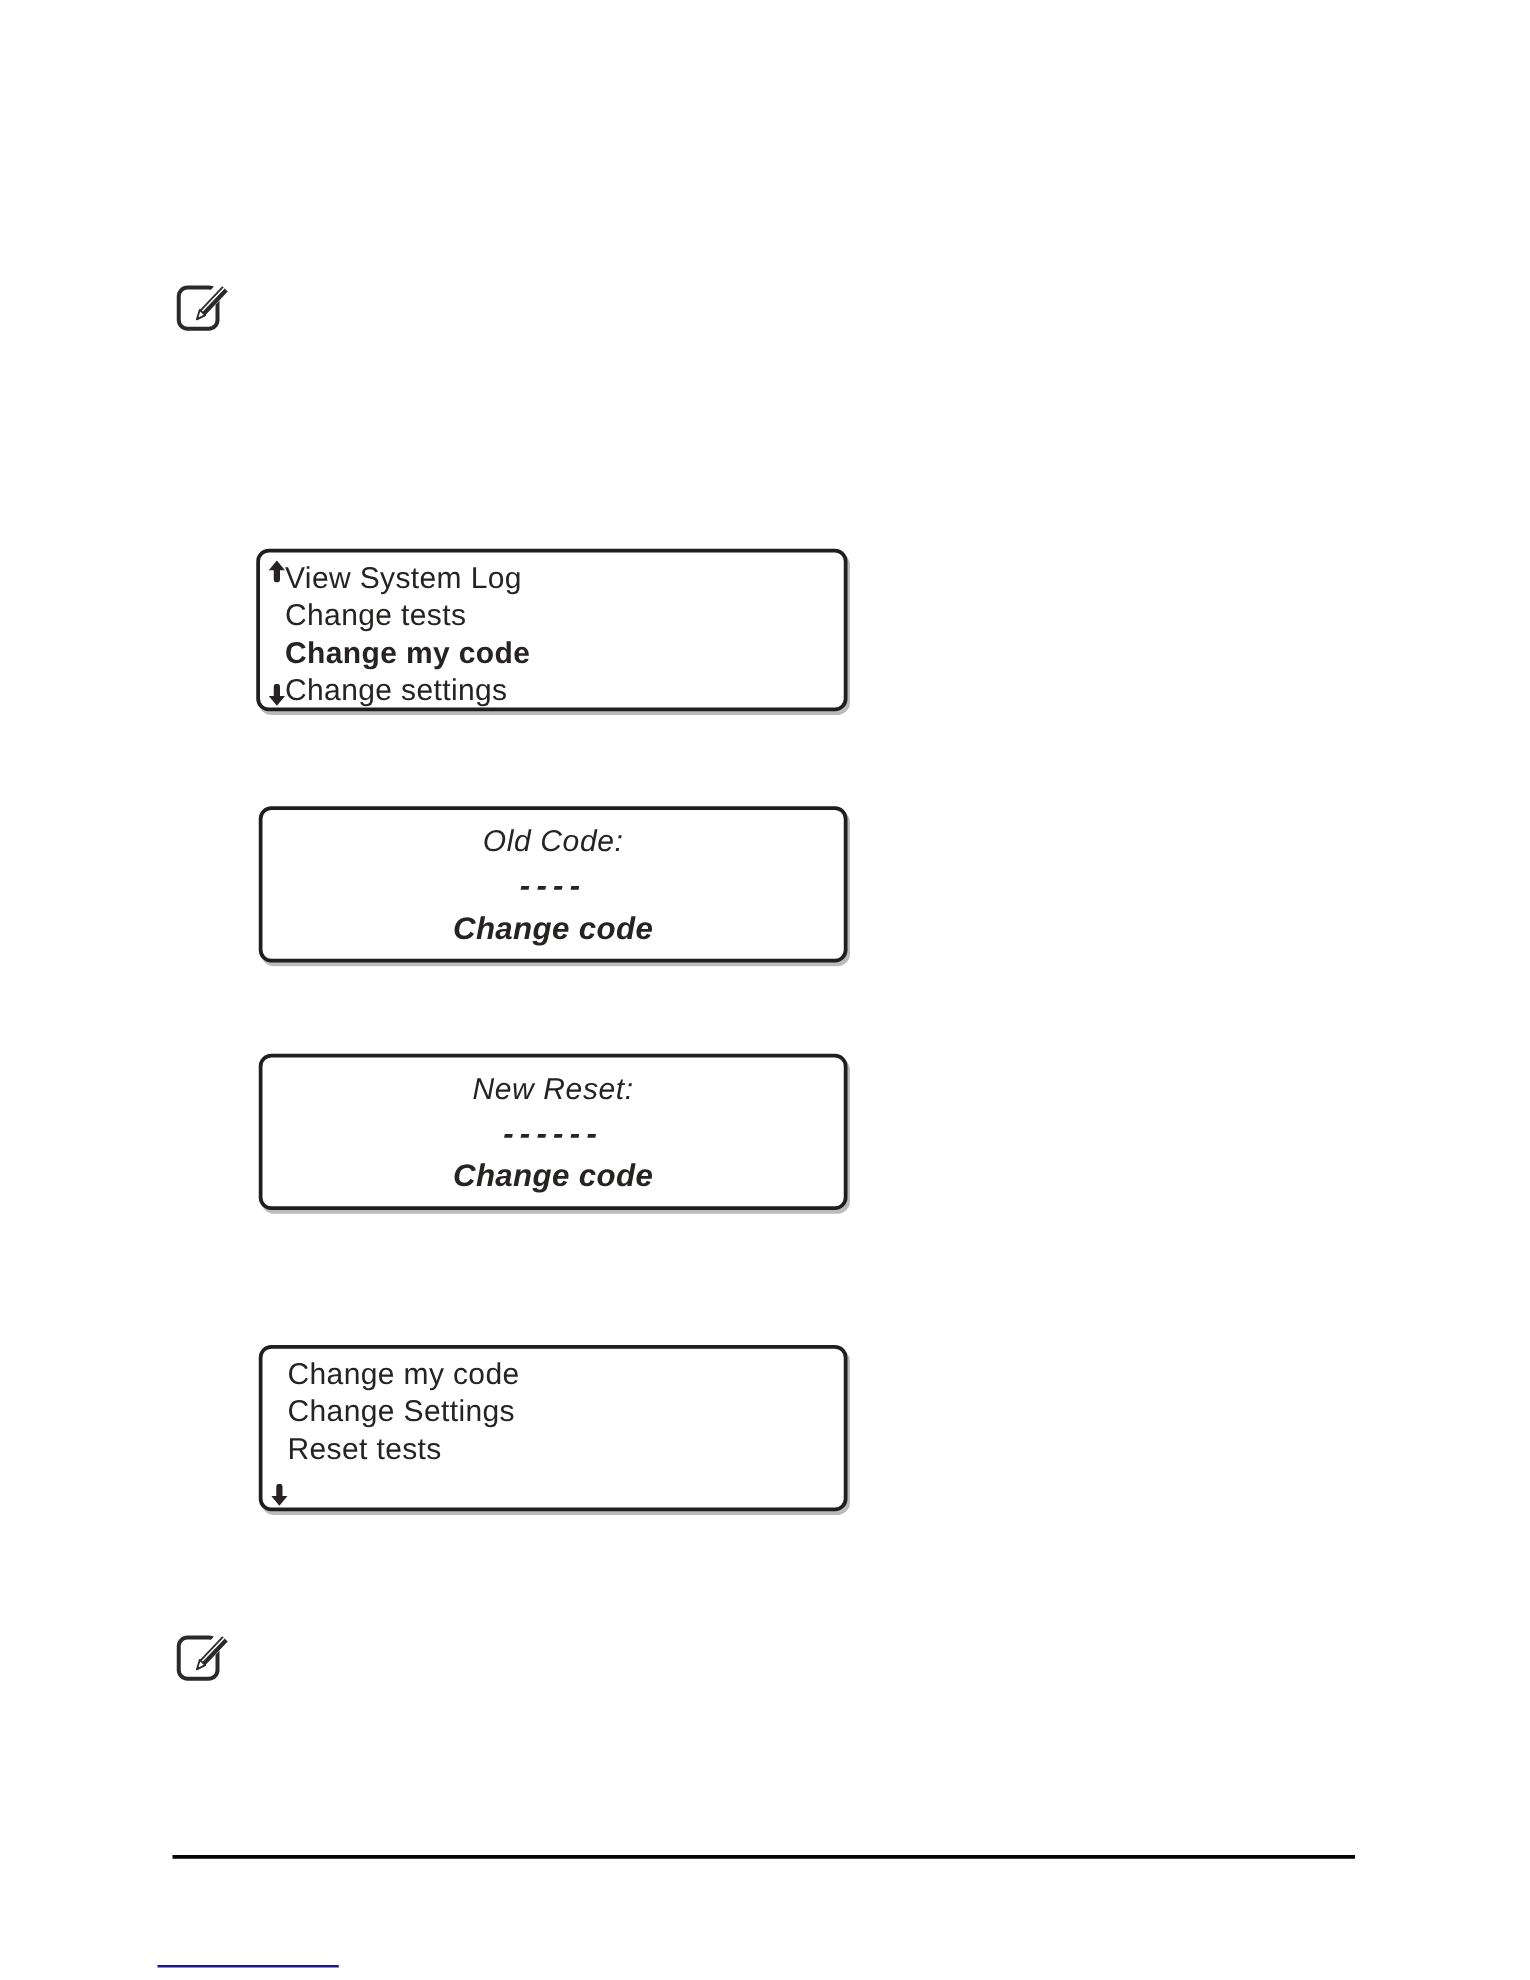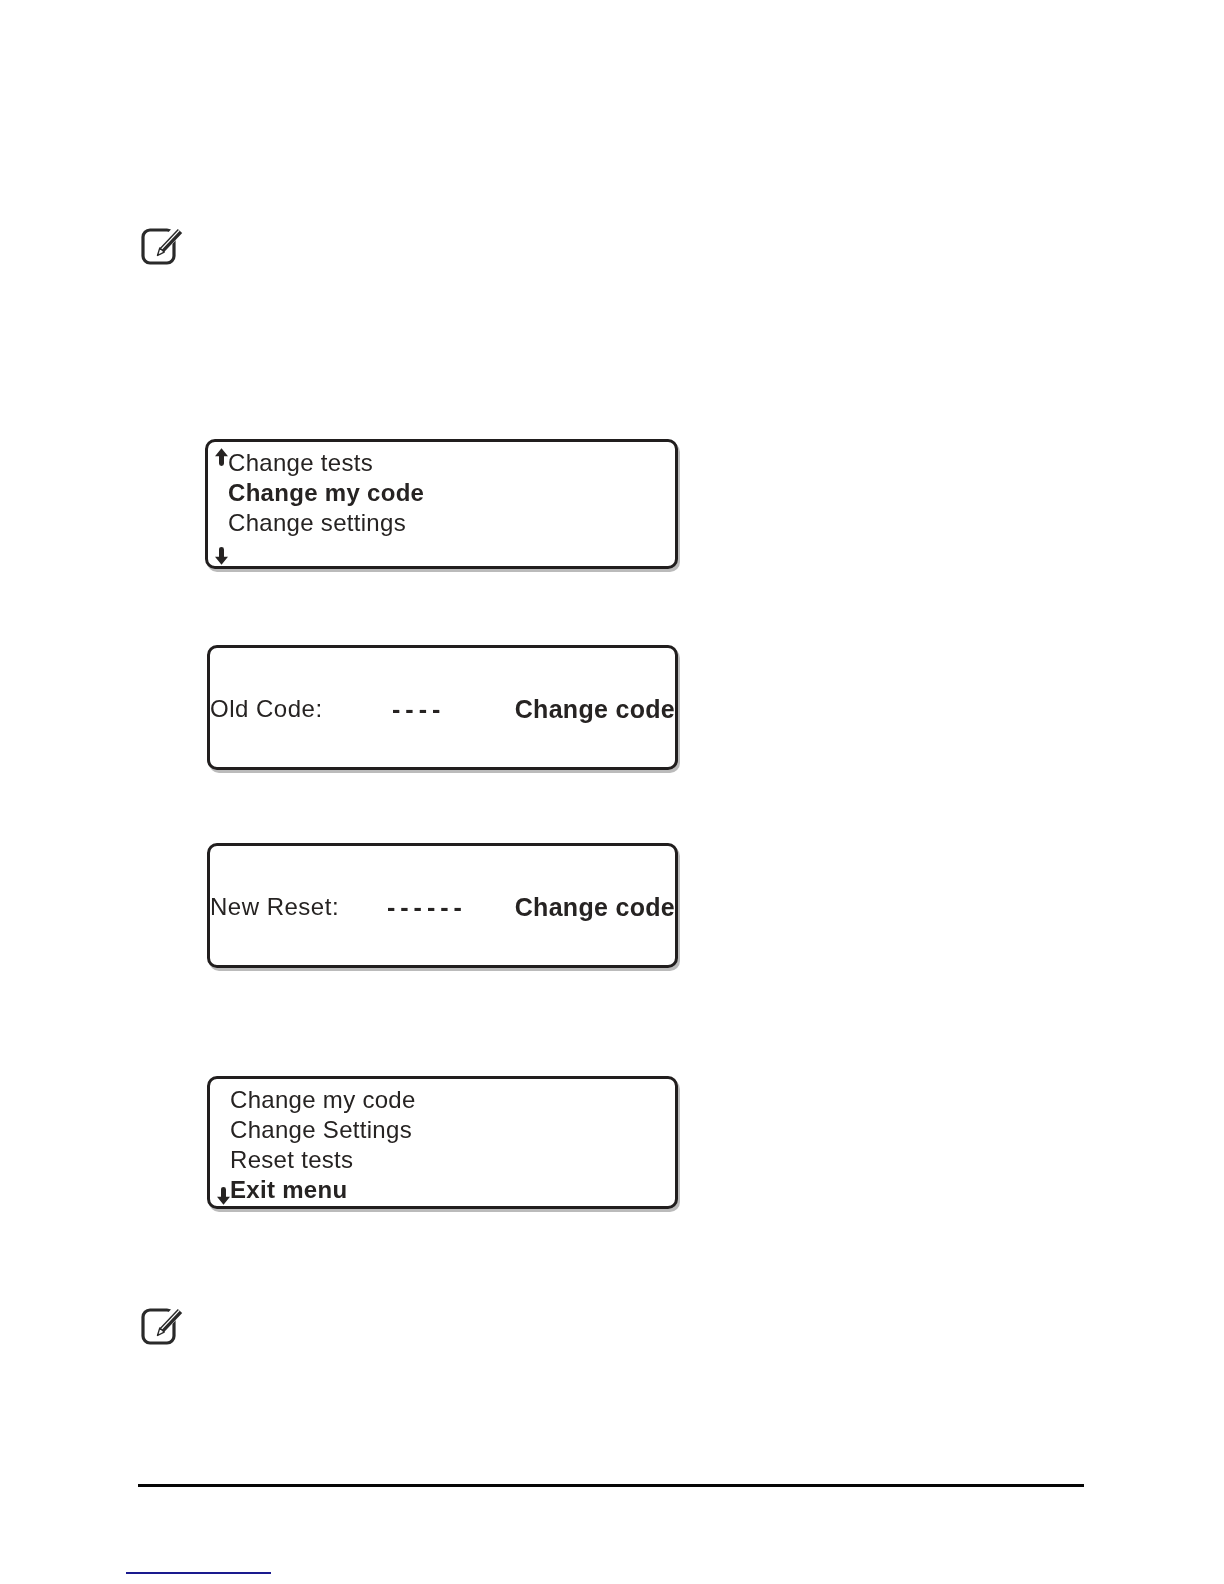--- a/index.html
+++ b/index.html
@@ -42,25 +42,27 @@
   .bold { font-weight: bold; }
 
   .scroll-arrow { position: absolute; left: 7px; width: 13px; height: 18px; }
   .arrow-top { top: 6px; }
   .arrow-bottom { bottom: 1px; }
 
   .prompt {
     position: absolute;
     left: 0; right: 0; top: 0; bottom: 0;
     display: flex;
+    flex-direction: column;
     align-items: center;
     justify-content: space-between;
     padding: 12px 0 9px 0;
     box-sizing: border-box;
     text-align: center;
+    font-style: italic;
   }
   .prompt-title { font-size: 24px; letter-spacing: 0.5px; }
   .prompt-value { font-size: 25px; font-weight: bold; letter-spacing: 5px; line-height: 20px; }
   .prompt-action { font-size: 25px; font-weight: bold; letter-spacing: 0.3px; }
 
   .footer-rule {
     position: absolute;
     left: 138px; top: 1484px;
     width: 946px; height: 3px;
     background: #050505;
@@ -85,20 +87,21 @@
     <line x1="23.3" y1="27.4" x2="41.3" y2="8.4" stroke="#ffffff" stroke-width="1.3"></line>
     <path d="M21.8 25.9 L26.2 30.1 L19.5 33.5 Z" fill="#ffffff" stroke="#2a2a2a" stroke-width="1.4" stroke-linejoin="round"></path>
     <path d="M20.6 31.2 L22.3 32.8 L19.5 33.5 Z" fill="#2a2a2a"></path>
   </svg>
 
   <div class="screen screen-1">
     <svg class="scroll-arrow arrow-top" viewBox="0 0 12 16">
       <path d="M6 0 L12 7.2 L8.3 7.2 L8.3 14 A2.3 2.3 0 0 1 3.7 14 L3.7 7.2 L0 7.2 Z" fill="#262322"></path>
     </svg>
     <div class="menu-list">
+      <div class="menu-item">View System Log</div>
       <div class="menu-item">Change tests</div>
       <div class="menu-item bold">Change my code</div>
       <div class="menu-item">Change settings</div>
     </div>
     <svg class="scroll-arrow arrow-bottom" viewBox="0 0 12 16">
       <path d="M6 16 L0 8.8 L3.7 8.8 L3.7 2 A2.3 2.3 0 0 1 8.3 2 L8.3 8.8 L12 8.8 Z" fill="#262322"></path>
     </svg>
   </div>
 
   <div class="screen screen-2">
@@ -115,21 +118,20 @@
       <div class="prompt-value">------</div>
       <div class="prompt-action">Change code</div>
     </div>
   </div>
 
   <div class="screen screen-4">
     <div class="menu-list">
       <div class="menu-item">Change my code</div>
       <div class="menu-item">Change Settings</div>
       <div class="menu-item">Reset tests</div>
-      <div class="menu-item bold">Exit menu</div>
     </div>
     <svg class="scroll-arrow arrow-bottom" viewBox="0 0 12 16">
       <path d="M6 16 L0 8.8 L3.7 8.8 L3.7 2 A2.3 2.3 0 0 1 8.3 2 L8.3 8.8 L12 8.8 Z" fill="#262322"></path>
     </svg>
   </div>
 
   <svg class="note-icon icon-2" viewBox="0 0 56 46">
     <rect x="5" y="8" width="31" height="33" rx="7" fill="#ffffff" stroke="#2a2a2a" stroke-width="3.2"></rect>
     <line x1="21" y1="28" x2="41" y2="7" stroke="#ffffff" stroke-width="11" stroke-linecap="round"></line>
     <path d="M21.8 25.9 L39.8 6.9 L44.2 11.1 L26.2 30.1 Z" fill="#2a2a2a"></path>

